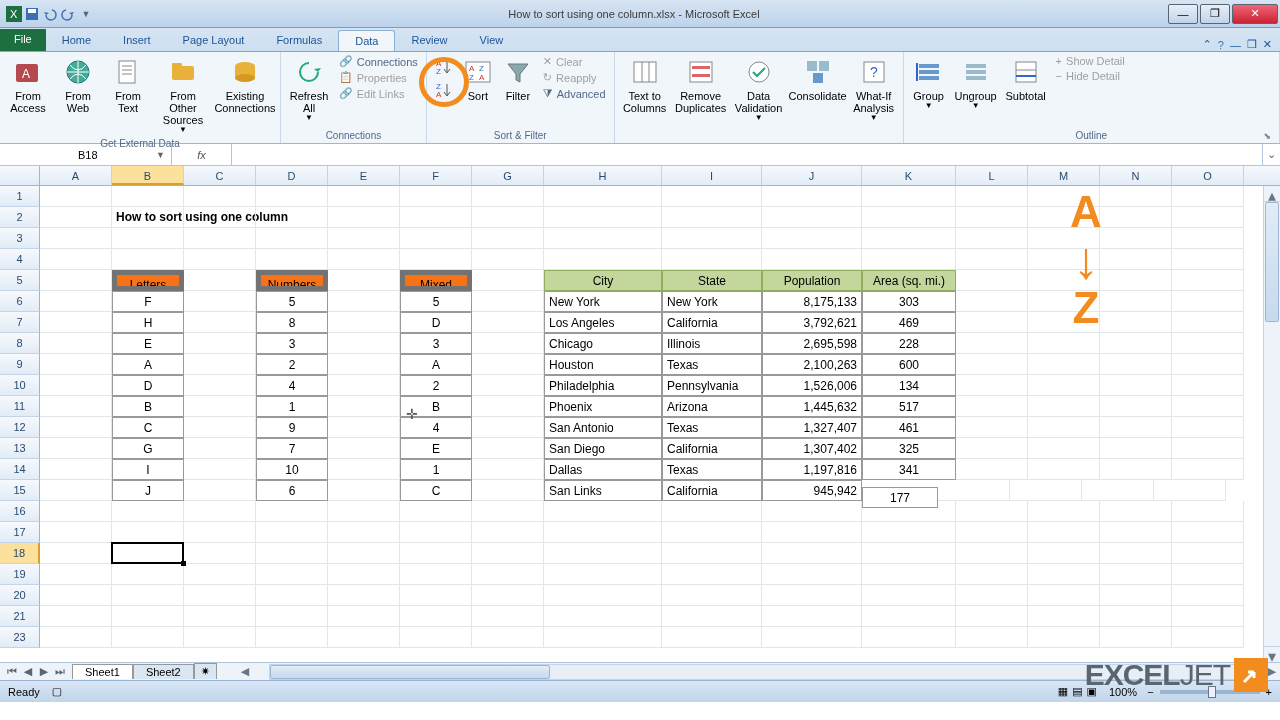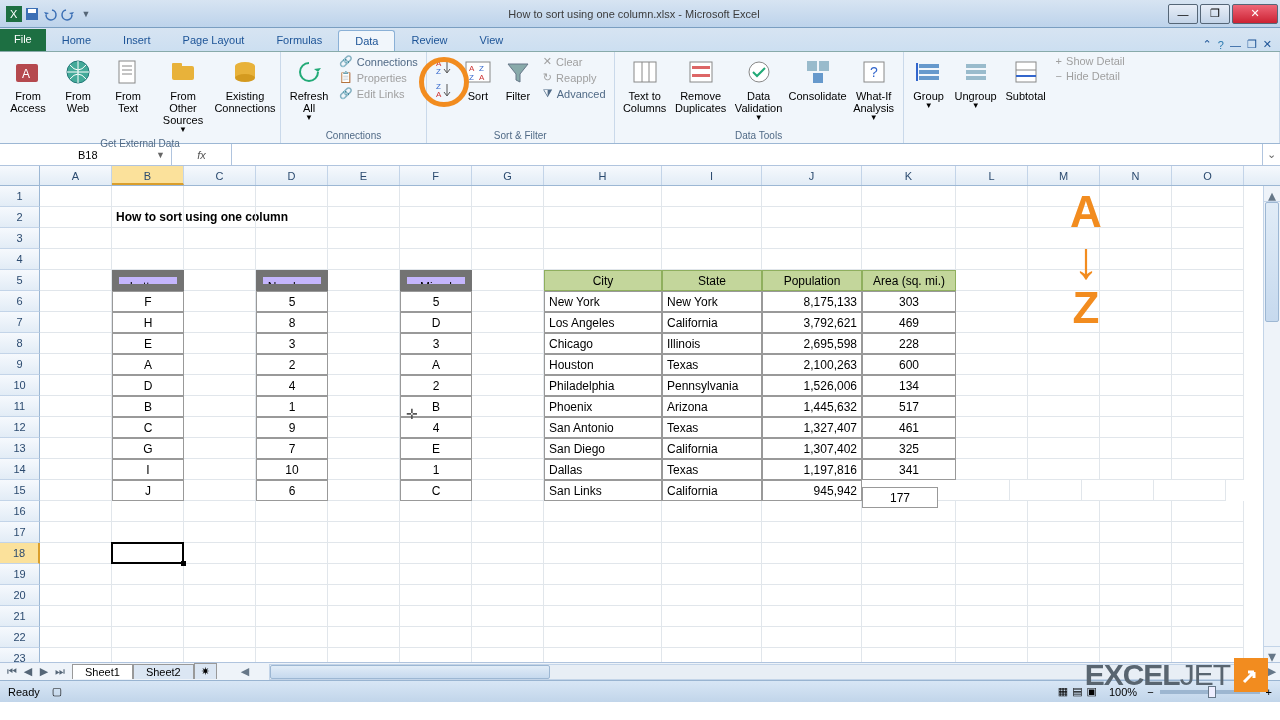--- a/index.html
+++ b/index.html
@@ -51,21 +51,21 @@
 .row { display: flex; height: 21px; }
 .row-h { width: 40px; border-right: 1px solid #9cb7d4; border-bottom: 1px solid #c3d4e8; text-align: center; font-size: 11px; line-height: 20px; background: linear-gradient(#f6f9fd, #e2ecf6); color: #2b4a6f; }
 .row-h.sel { background: #fbe19b; border-right: 2px solid #da9e2b; }
 .cell { width: 72px; height: 21px; border-right: 1px solid #e1e6eb; border-bottom: 1px solid #e1e6eb; font-size: 12px; padding: 0 4px; line-height: 20px; overflow: hidden; white-space: nowrap; }
 .vscroll { position: absolute; right: 0; top: 20px; bottom: 0; width: 17px; background: #eef3f9; border-left: 1px solid #c3d4e8; }
 
 .active-cell { position: absolute; border: 2px solid #000; background: #fff; }
 .active-handle { position: absolute; width: 5px; height: 5px; background: #000; }
 
 
-.th-blue { background: #c4b5fd; text-align: center; border: 7px solid #737373; }
+.th-blue { background: #f97316; text-align: center; border: 5px solid #737373; }
 .th-olive { background: #c3d69b; text-align: center; border: 1px solid #8faf5e; }
 .td-border { border: 1px solid #999; }
 .r-align { text-align: right; }
 .c-align { text-align: center; }
 .bold { font-weight: bold; }
 
 
 .az-deco { position: absolute; left: 1070px; top: 24px; font-size: 44px; font-weight: bold; color: #f28c1f; line-height: 1; text-align: center; }
 .az-deco .arrow { font-size: 52px; }
 
@@ -343,21 +343,20 @@
           <span class="ic">
             <svg width="28" height="28">
               <rect x="4" y="4" width="20" height="20" fill="#fff" stroke="#888"></rect>
               <text x="10" y="19" font-size="14" fill="#36c">?</text>
             </svg>
           </span>
           <span>What-If Analysis</span>
           <span style="font-size:8px">▼</span>
         </div>
     </div>
-    <div class="group-label">Data Tools</div>
   </div>
 
   <div class="group" style="flex:1">
     <div class="group-body">
       <div class="big-btn" style="width:42px">
           <span class="ic">
             <svg width="28" height="28">
               <rect x="4" y="6" width="20" height="4" fill="#69c"></rect>
               <rect x="4" y="12" width="20" height="4" fill="#69c"></rect>
               <rect x="4" y="18" width="20" height="4" fill="#69c"></rect>
@@ -392,20 +391,21 @@
         <div class="small-item disabled">
             <span>+</span>
             <span>Show Detail</span>
           </div>
         <div class="small-item disabled">
             <span>−</span>
             <span>Hide Detail</span>
           </div>
       </div>
     </div>
+    <div class="group-label"><span>Outline</span><span style="position:absolute;right:4px;bottom:2px;font-size:9px;color:#789">⬊</span></div>
   </div>
 </div>
 
 <div class="circ-highlight"></div>
 
 <div class="formula-row">
   <div class="namebox">
       <span>B18</span>
       <span class="dd">▼</span>
     </div>
@@ -808,38 +808,20 @@
         <div class="cell" style="width: 118px;"></div>
         <div class="cell" style="width: 100px;"></div>
         <div class="cell" style="width: 100px;"></div>
         <div class="cell" style="width: 94px;"></div>
         <div class="cell" style="width: 72px;"></div>
         <div class="cell" style="width: 72px;"></div>
         <div class="cell" style="width: 72px;"></div>
         <div class="cell" style="width: 72px;"></div>
       </div>
       <div class="row">
-        <div class="row-h">22</div>
-        <div class="cell" style="width: 72px;"></div>
-        <div class="cell" style="width: 72px;"></div>
-        <div class="cell" style="width: 72px;"></div>
-        <div class="cell" style="width: 72px;"></div>
-        <div class="cell" style="width: 72px;"></div>
-        <div class="cell" style="width: 72px;"></div>
-        <div class="cell" style="width: 72px;"></div>
-        <div class="cell" style="width: 118px;"></div>
-        <div class="cell" style="width: 100px;"></div>
-        <div class="cell" style="width: 100px;"></div>
-        <div class="cell" style="width: 94px;"></div>
-        <div class="cell" style="width: 72px;"></div>
-        <div class="cell" style="width: 72px;"></div>
-        <div class="cell" style="width: 72px;"></div>
-        <div class="cell" style="width: 72px;"></div>
-      </div>
-      <div class="row">
         <div class="row-h">23</div>
         <div class="cell" style="width: 72px;"></div>
         <div class="cell" style="width: 72px;"></div>
         <div class="cell" style="width: 72px;"></div>
         <div class="cell" style="width: 72px;"></div>
         <div class="cell" style="width: 72px;"></div>
         <div class="cell" style="width: 72px;"></div>
         <div class="cell" style="width: 72px;"></div>
         <div class="cell" style="width: 118px;"></div>
         <div class="cell" style="width: 100px;"></div>

